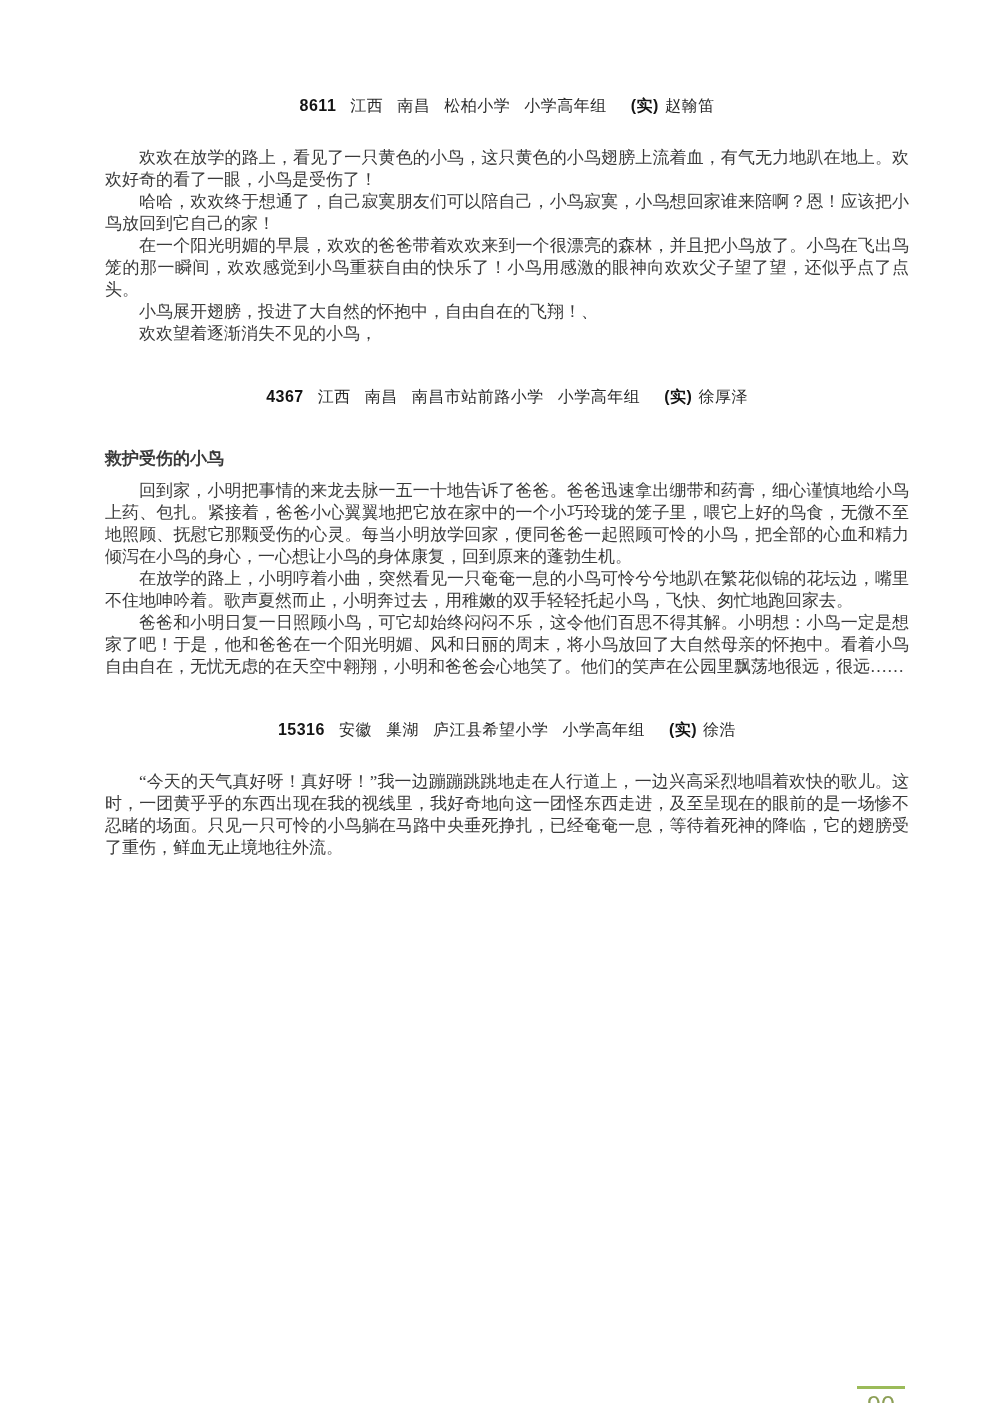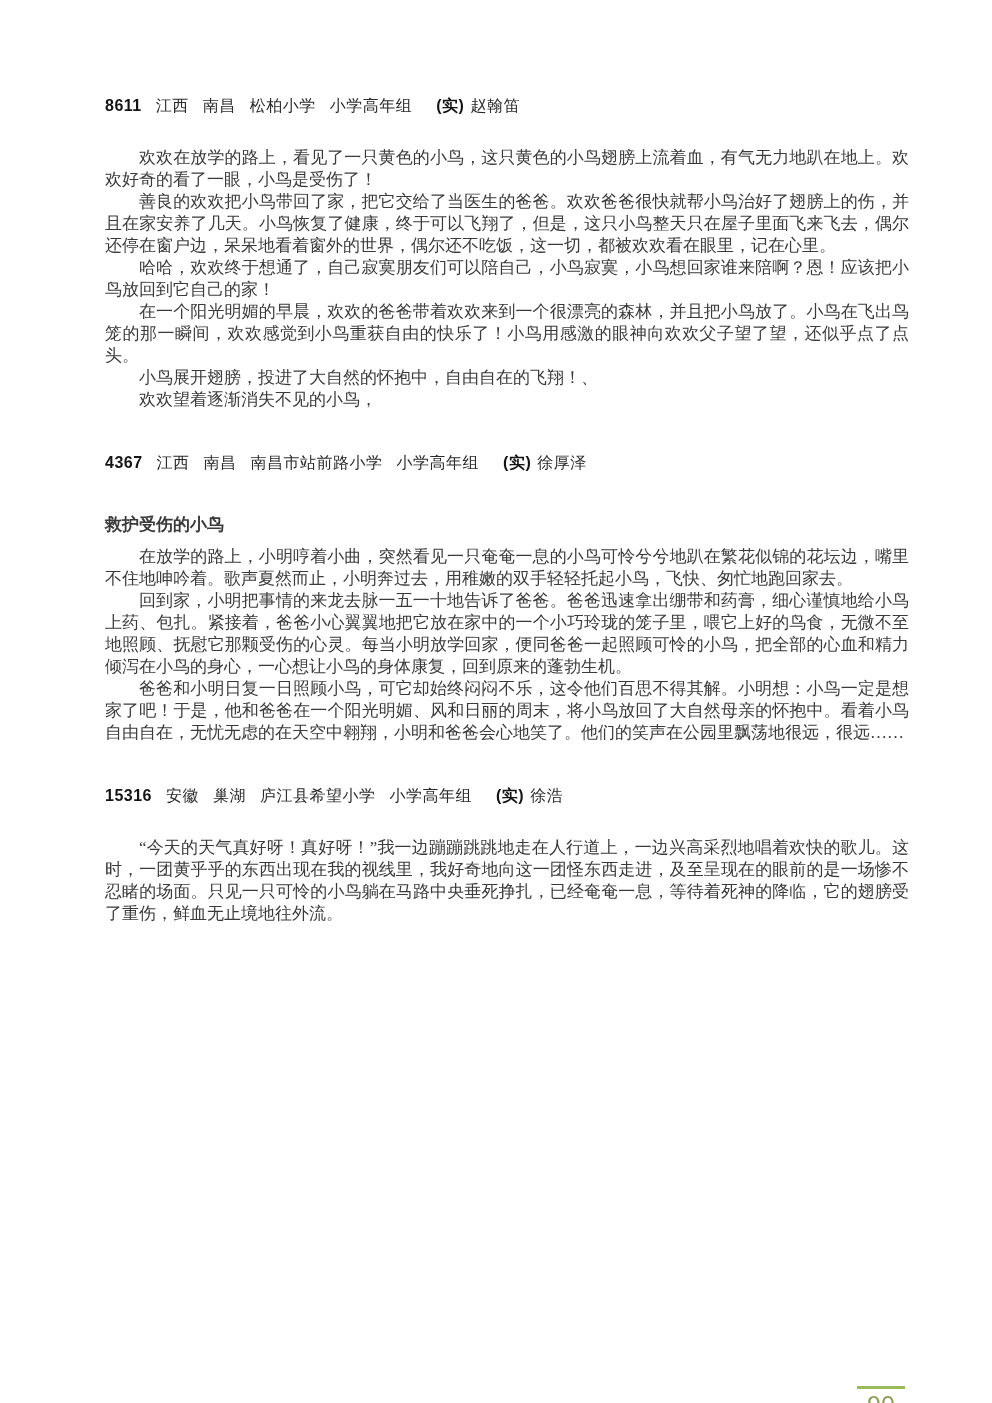--- a/index.html
+++ b/index.html
@@ -16,20 +16,21 @@
     left: 105px; top: 96px;
     width: 804px;
   }
   .entry { margin-bottom: 42px; }
   .entry-header {
     font-family: "Liberation Sans", "DejaVu Sans", sans-serif;
     font-size: 16px;
     color: #2b2b2b;
     margin-bottom: 30px;
     letter-spacing: 0.5px;
+    text-align: center;
   }
   .entry-header .id {
     font-weight: bold;
     color: #141414;
     margin-right: 14px;
   }
   .entry-header .field { margin-right: 14px; }
   .entry-header .tag {
     font-weight: bold;
     color: #141414;
@@ -75,34 +76,33 @@
 </head>
 <body>
 
 <div class="page">
 
   <section class="entry">
     <div class="entry-header">
       <span class="id">8611</span><span class="field">江西</span><span class="field">南昌</span><span class="field">松柏小学</span><span class="field">小学高年组</span><span class="tag">(实)</span><span>赵翰笛</span>
     </div>
     <p class="para">欢欢在放学的路上，看见了一只黄色的小鸟，这只黄色的小鸟翅膀上流着血，有气无力地趴在地上。欢欢好奇的看了一眼，小鸟是受伤了！</p>
-    <p class="para">善良的欢欢把小鸟带回了家，把它交给了当医生的爸爸。欢欢爸爸很快就帮小鸟治好了翅膀上的伤，并且在家安养了几天。小鸟恢复了健康，终于可以飞翔了，但是，这只小鸟整天只在屋子里面飞来飞去，偶尔还停在窗户边，呆呆地看着窗外的世界，偶尔还不吃饭，这一切，都被欢欢看在眼里，记在心里。</p>
     <p class="para">哈哈，欢欢终于想通了，自己寂寞朋友们可以陪自己，小鸟寂寞，小鸟想回家谁来陪啊？恩！应该把小鸟放回到它自己的家！</p>
     <p class="para">在一个阳光明媚的早晨，欢欢的爸爸带着欢欢来到一个很漂亮的森林，并且把小鸟放了。小鸟在飞出鸟笼的那一瞬间，欢欢感觉到小鸟重获自由的快乐了！小鸟用感激的眼神向欢欢父子望了望，还似乎点了点头。</p>
     <p class="para">小鸟展开翅膀，投进了大自然的怀抱中，自由自在的飞翔！、</p>
     <p class="para">欢欢望着逐渐消失不见的小鸟，</p>
   </section>
 
   <section class="entry">
     <div class="entry-header">
       <span class="id">4367</span><span class="field">江西</span><span class="field">南昌</span><span class="field">南昌市站前路小学</span><span class="field">小学高年组</span><span class="tag">(实)</span><span>徐厚泽</span>
     </div>
     <h2 class="essay-title">救护受伤的小鸟</h2>
+    <p class="para">回到家，小明把事情的来龙去脉一五一十地告诉了爸爸。爸爸迅速拿出绷带和药膏，细心谨慎地给小鸟上药、包扎。紧接着，爸爸小心翼翼地把它放在家中的一个小巧玲珑的笼子里，喂它上好的鸟食，无微不至地照顾、抚慰它那颗受伤的心灵。每当小明放学回家，便同爸爸一起照顾可怜的小鸟，把全部的心血和精力倾泻在小鸟的身心，一心想让小鸟的身体康复，回到原来的蓬勃生机。</p>
     <p class="para">在放学的路上，小明哼着小曲，突然看见一只奄奄一息的小鸟可怜兮兮地趴在繁花似锦的花坛边，嘴里不住地呻吟着。歌声夏然而止，小明奔过去，用稚嫩的双手轻轻托起小鸟，飞快、匆忙地跑回家去。</p>
-    <p class="para">回到家，小明把事情的来龙去脉一五一十地告诉了爸爸。爸爸迅速拿出绷带和药膏，细心谨慎地给小鸟上药、包扎。紧接着，爸爸小心翼翼地把它放在家中的一个小巧玲珑的笼子里，喂它上好的鸟食，无微不至地照顾、抚慰它那颗受伤的心灵。每当小明放学回家，便同爸爸一起照顾可怜的小鸟，把全部的心血和精力倾泻在小鸟的身心，一心想让小鸟的身体康复，回到原来的蓬勃生机。</p>
     <p class="para">爸爸和小明日复一日照顾小鸟，可它却始终闷闷不乐，这令他们百思不得其解。小明想：小鸟一定是想家了吧！于是，他和爸爸在一个阳光明媚、风和日丽的周末，将小鸟放回了大自然母亲的怀抱中。看着小鸟自由自在，无忧无虑的在天空中翱翔，小明和爸爸会心地笑了。他们的笑声在公园里飘荡地很远，很远……</p>
   </section>
 
   <section class="entry">
     <div class="entry-header">
       <span class="id">15316</span><span class="field">安徽</span><span class="field">巢湖</span><span class="field">庐江县希望小学</span><span class="field">小学高年组</span><span class="tag">(实)</span><span>徐浩</span>
     </div>
     <p class="para">“今天的天气真好呀！真好呀！”我一边蹦蹦跳跳地走在人行道上，一边兴高采烈地唱着欢快的歌儿。这时，一团黄乎乎的东西出现在我的视线里，我好奇地向这一团怪东西走进，及至呈现在的眼前的是一场惨不忍睹的场面。只见一只可怜的小鸟躺在马路中央垂死挣扎，已经奄奄一息，等待着死神的降临，它的翅膀受了重伤，鲜血无止境地往外流。</p>
   </section>
 

